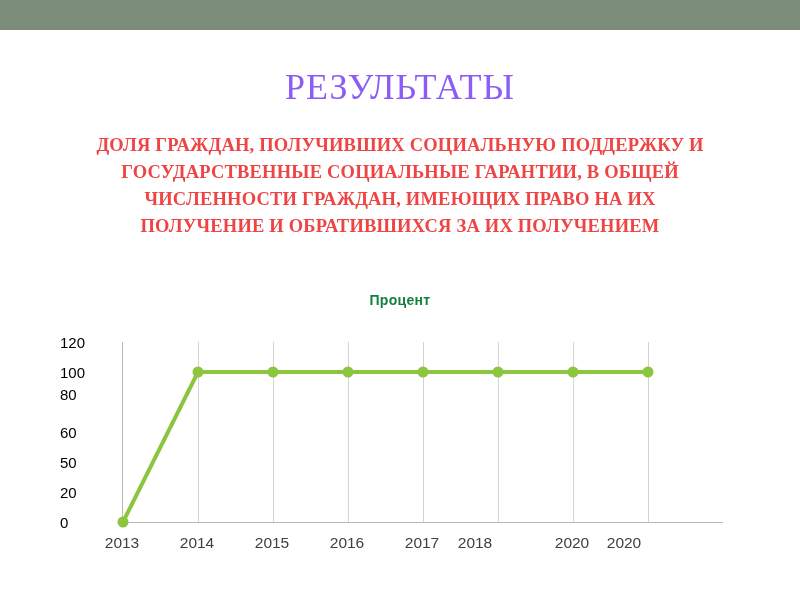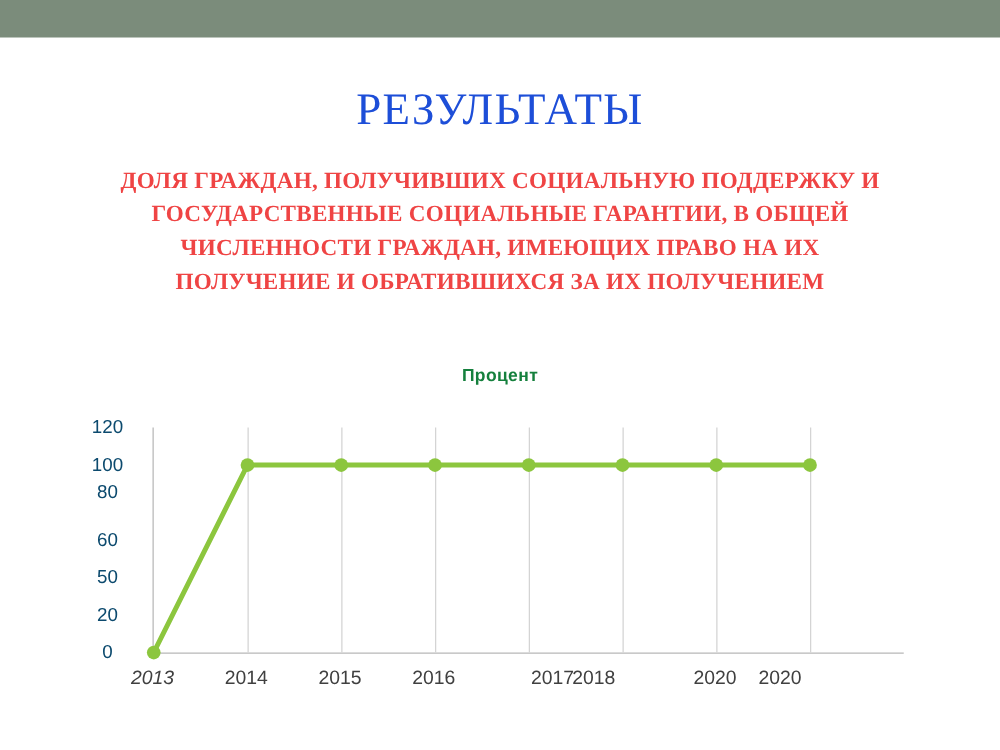--- a/index.html
+++ b/index.html
@@ -37,21 +37,21 @@
     background: #ffffff;
   }
   .slide-title {
     position: absolute;
     top: 66px;
     left: 0;
     width: 800px;
     text-align: center;
     font-size: 36px;
     letter-spacing: 1px;
-    color: #1d4ed8;
+    color: #8b5cf6;
     font-family: "Liberation Serif", serif;
     font-weight: normal;
   }
   .subtitle {
     position: absolute;
     top: 132px;
     left: 90px;
     width: 620px;
     text-align: center;
     font-size: 18.5px;
@@ -90,23 +90,23 @@
     position: absolute;
     top: 0;
     left: 0;
     width: 52px;
     height: 180px;
   }
   .y-label {
     position: absolute;
     right: 0;
     font-size: 15px;
-    color: #0c4a6e;
+    color: #000000;
     transform: translateY(-50%);
-    text-align: center;
+    text-align: left;
     width: 52px;
   }
   .plot {
     position: absolute;
     left: 62px;
     top: 0;
     width: 600px;
     height: 180px;
     border-left: 1px solid #b8b8b8;
     border-bottom: 1px solid #b8b8b8;
@@ -186,25 +186,25 @@
               <circle cx="225" cy="30" r="5.5" fill="#8CC63E"></circle>
               <circle cx="300" cy="30" r="5.5" fill="#8CC63E"></circle>
               <circle cx="375" cy="30" r="5.5" fill="#8CC63E"></circle>
               <circle cx="450" cy="30" r="5.5" fill="#8CC63E"></circle>
               <circle cx="525" cy="30" r="5.5" fill="#8CC63E"></circle>
             </g>
         </svg>
       </div>
 
       <div class="x-labels">
-        <div class="x-label" style="left:0px;font-style:italic;">2013</div>
+        <div class="x-label" style="left:0px;">2013</div>
         <div class="x-label" style="left:75px;">2014</div>
         <div class="x-label" style="left:150px;">2015</div>
         <div class="x-label" style="left:225px;">2016</div>
-        <div class="x-label" style="left:300px;margin-left:20px;">2017</div>
+        <div class="x-label" style="left:300px;">2017</div>
         <div class="x-label" style="left:353px;">2018</div>
         <div class="x-label" style="left:450px;">2020</div>
         <div class="x-label" style="left:502px;">2020</div>
       </div>
 
     </div>
   </div>
 
   <div class="bottom-band"></div>
 </div>

